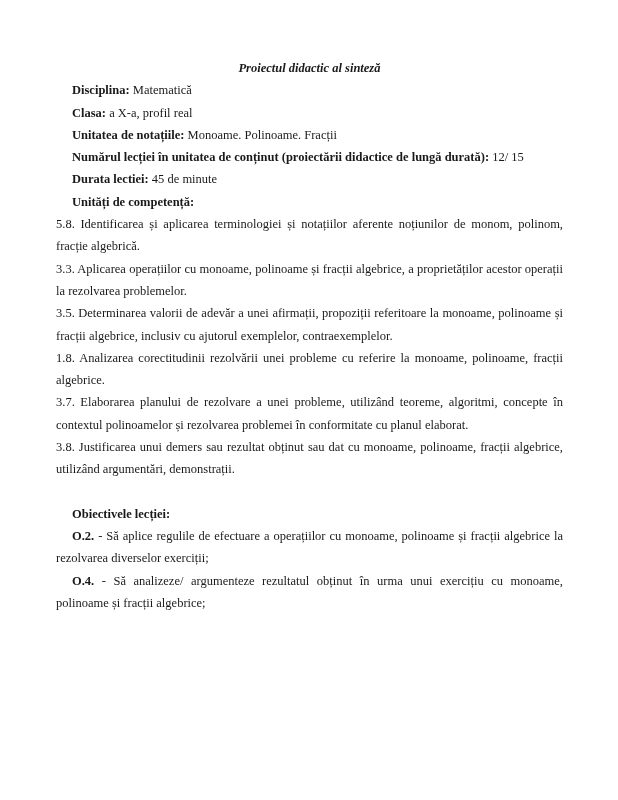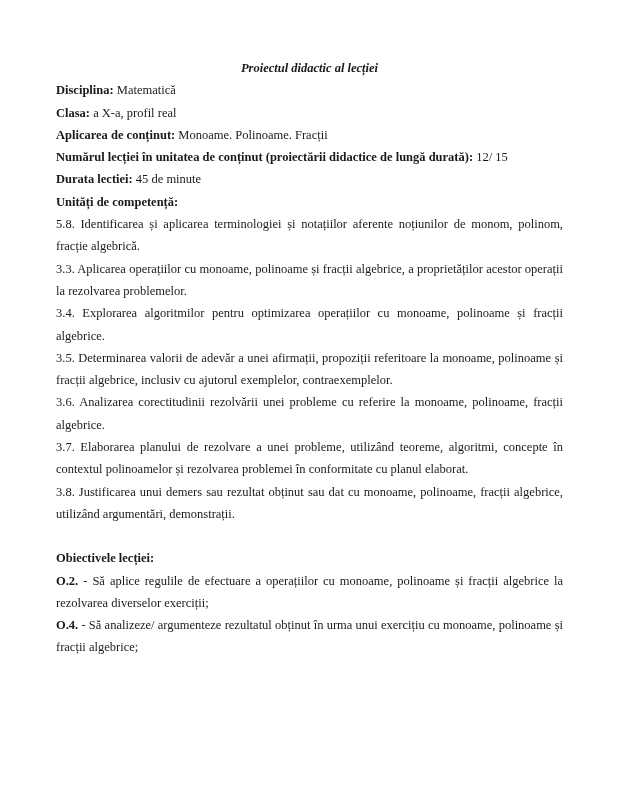--- a/index.html
+++ b/index.html
@@ -5,41 +5,40 @@
   html, body { margin: 0; padding: 0; background: #ffffff; }
   body { width: 618px; height: 800px; overflow: hidden; position: relative; }
   .page {
     position: absolute; left: 56px; top: 57px; width: 507px;
     font-family: "Liberation Serif", serif; font-size: 12.5px; color: #1a1a1a;
     line-height: 22.3px;
   }
   .title { text-align: center; font-style: italic; font-weight: bold; margin-bottom: 0; }
   .line { white-space: nowrap; }
   .para { text-align: justify; }
-  b { font-weight: bold; }
+  b { font-weight: bold; margin-left: 16px; }
   .gap { height: 22px; }
 </style>
 </head>
 <body>
 
 <div class="page">
-  <div class="title">Proiectul didactic al lecției</div>
+  <div class="title">Proiectul didactic al sinteză</div>
 
   <div class="line"><b>Disciplina:</b><span> Matematică</span></div>
   <div class="line"><b>Clasa:</b><span> a X-a, profil real</span></div>
-  <div class="line"><b>Aplicarea de conținut:</b><span> Monoame. Polinoame. Fracții</span></div>
+  <div class="line"><b>Unitatea de notațiile:</b><span> Monoame. Polinoame. Fracții</span></div>
   <div class="line"><b>Numărul lecției în unitatea de conținut (proiectării didactice de lungă durată):</b><span> 12/ 15</span></div>
   <div class="line"><b>Durata lectiei:</b><span> 45 de minute</span></div>
 
   <div class="line"><b>Unități de competență:</b></div>
   <div class="para">5.8. Identificarea și aplicarea terminologiei și notațiilor aferente noțiunilor de monom, polinom, fracție algebrică.</div>
   <div class="para">3.3. Aplicarea operațiilor cu monoame, polinoame și fracții algebrice, a proprietăților acestor operații la rezolvarea problemelor.</div>
-  <div class="para">3.4. Explorarea algoritmilor pentru optimizarea operațiilor cu monoame, polinoame și fracții algebrice.</div>
   <div class="para">3.5. Determinarea valorii de adevăr a unei afirmații, propoziții referitoare la monoame, polinoame și fracții algebrice, inclusiv cu ajutorul exemplelor, contraexemplelor.</div>
-  <div class="para">3.6. Analizarea corectitudinii rezolvării unei probleme cu referire la monoame, polinoame, fracții algebrice.</div>
+  <div class="para">1.8. Analizarea corectitudinii rezolvării unei probleme cu referire la monoame, polinoame, fracții algebrice.</div>
   <div class="para">3.7. Elaborarea planului de rezolvare a unei probleme, utilizând teoreme, algoritmi, concepte în contextul polinoamelor și rezolvarea problemei în conformitate cu planul elaborat.</div>
   <div class="para">3.8. Justificarea unui demers sau rezultat obținut sau dat cu monoame, polinoame, fracții  algebrice, utilizând argumentări, demonstrații.</div>
 
   <div class="gap"></div>
 
   <div class="line"><b>Obiectivele lecției:</b></div>
   <div class="para"><b>O.2.</b><span> - Să aplice regulile de efectuare a operațiilor cu monoame, polinoame și fracții algebrice la rezolvarea diverselor exerciții;</span></div>
   <div class="para"><b>O.4.</b><span> - Să analizeze/ argumenteze  rezultatul obținut în urma unui exercițiu cu monoame, polinoame și fracții algebrice;</span></div>
 </div>
 

